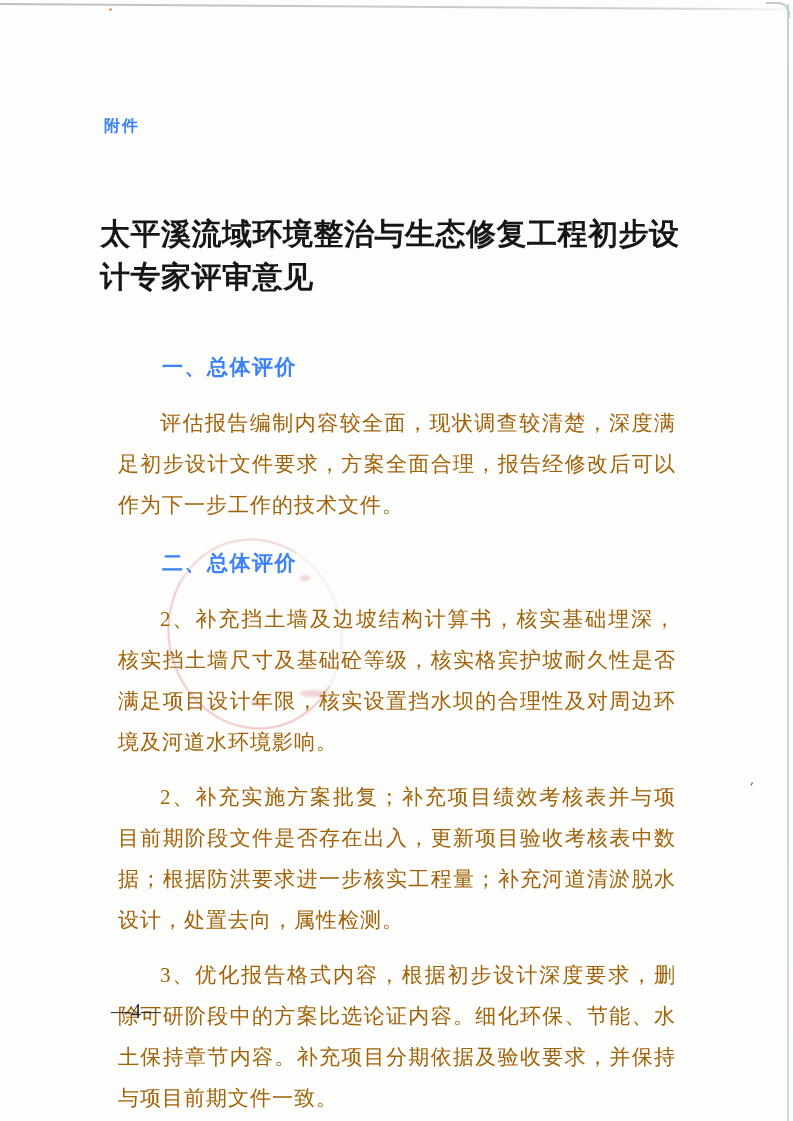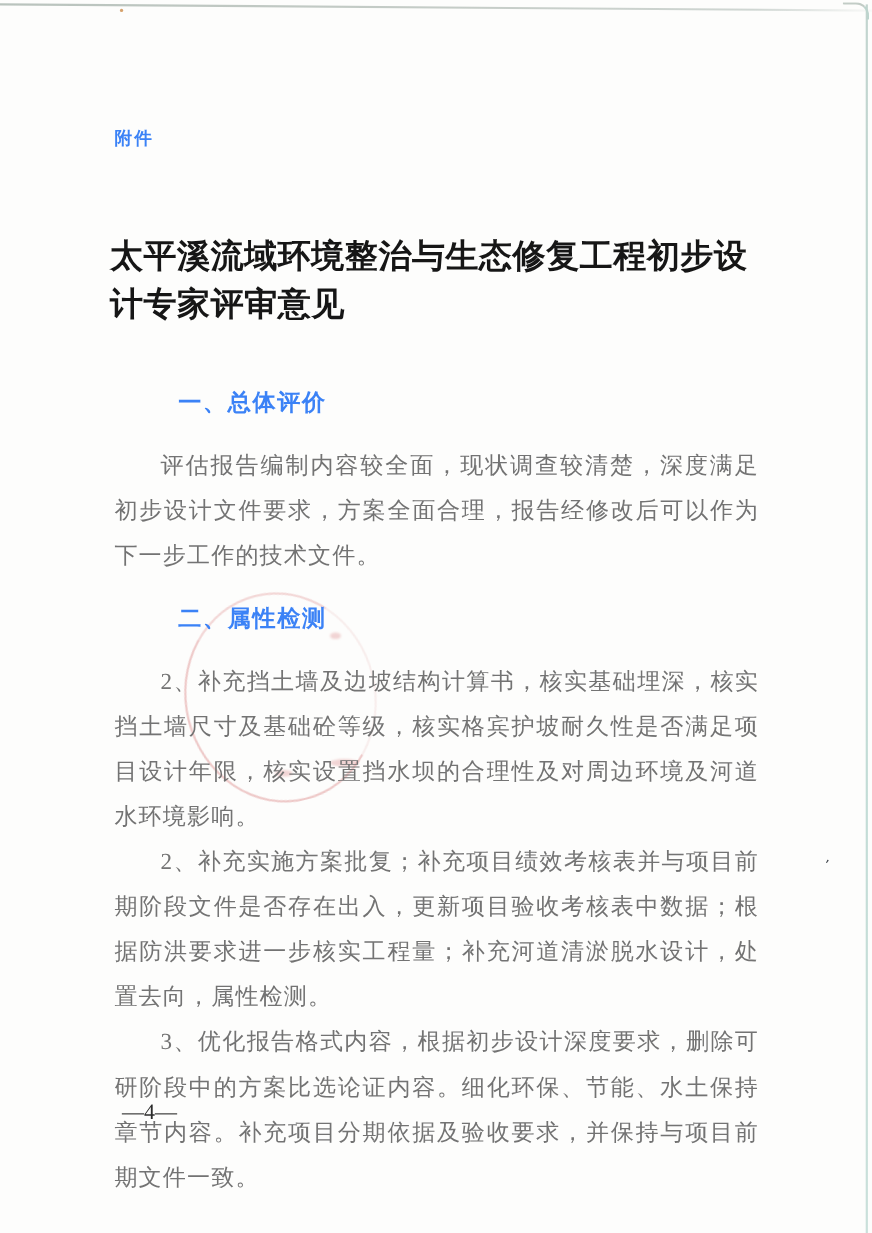--- a/index.html
+++ b/index.html
@@ -125,23 +125,23 @@
   .section-heading {
     font-family: "Liberation Sans", "DejaVu Sans", sans-serif;
     font-weight: bold;
     font-size: 21px;
     color: #3b82f6;
     text-indent: 2em;
     margin: 16px;
     letter-spacing: 1.5px;
   }
   .body-paragraph {
-    margin: 0;
+    margin: 14px;
     text-indent: 2em;
-    color: #737373;
+    color: #a16207;
   }
   .page-number {
     position: absolute;
     top: 1000px;
     left: 111px;
     font-size: 20px;
     letter-spacing: 0px;
     color: #2b2b2b;
   }
 </style>
@@ -162,21 +162,21 @@
   <div class="stamp-speck3"></div>
 
   <div class="attachment-label">附件</div>
 
   <h1 class="doc-title">太平溪流域环境整治与生态修复工程初步设计专家评审意见</h1>
 
   <div class="doc-body">
     <h2 class="section-heading">一、总体评价</h2>
     <p class="body-paragraph">评估报告编制内容较全面，现状调查较清楚，深度满足初步设计文件要求，方案全面合理，报告经修改后可以作为下一步工作的技术文件。</p>
 
-    <h2 class="section-heading">二、属性检测</h2>
+    <h2 class="section-heading">二、总体评价</h2>
     <p class="body-paragraph">2、补充挡土墙及边坡结构计算书，核实基础埋深，核实挡土墙尺寸及基础砼等级，核实格宾护坡耐久性是否满足项目设计年限，核实设置挡水坝的合理性及对周边环境及河道水环境影响。</p>
     <p class="body-paragraph">2、补充实施方案批复；补充项目绩效考核表并与项目前期阶段文件是否存在出入，更新项目验收考核表中数据；根据防洪要求进一步核实工程量；补充河道清淤脱水设计，处置去向，属性检测。</p>
     <p class="body-paragraph">3、优化报告格式内容，根据初步设计深度要求，删除可研阶段中的方案比选论证内容。细化环保、节能、水土保持章节内容。补充项目分期依据及验收要求，并保持与项目前期文件一致。</p>
   </div>
 
   <div class="page-number">—4—</div>
 
 </div>
 
 </body></html>

